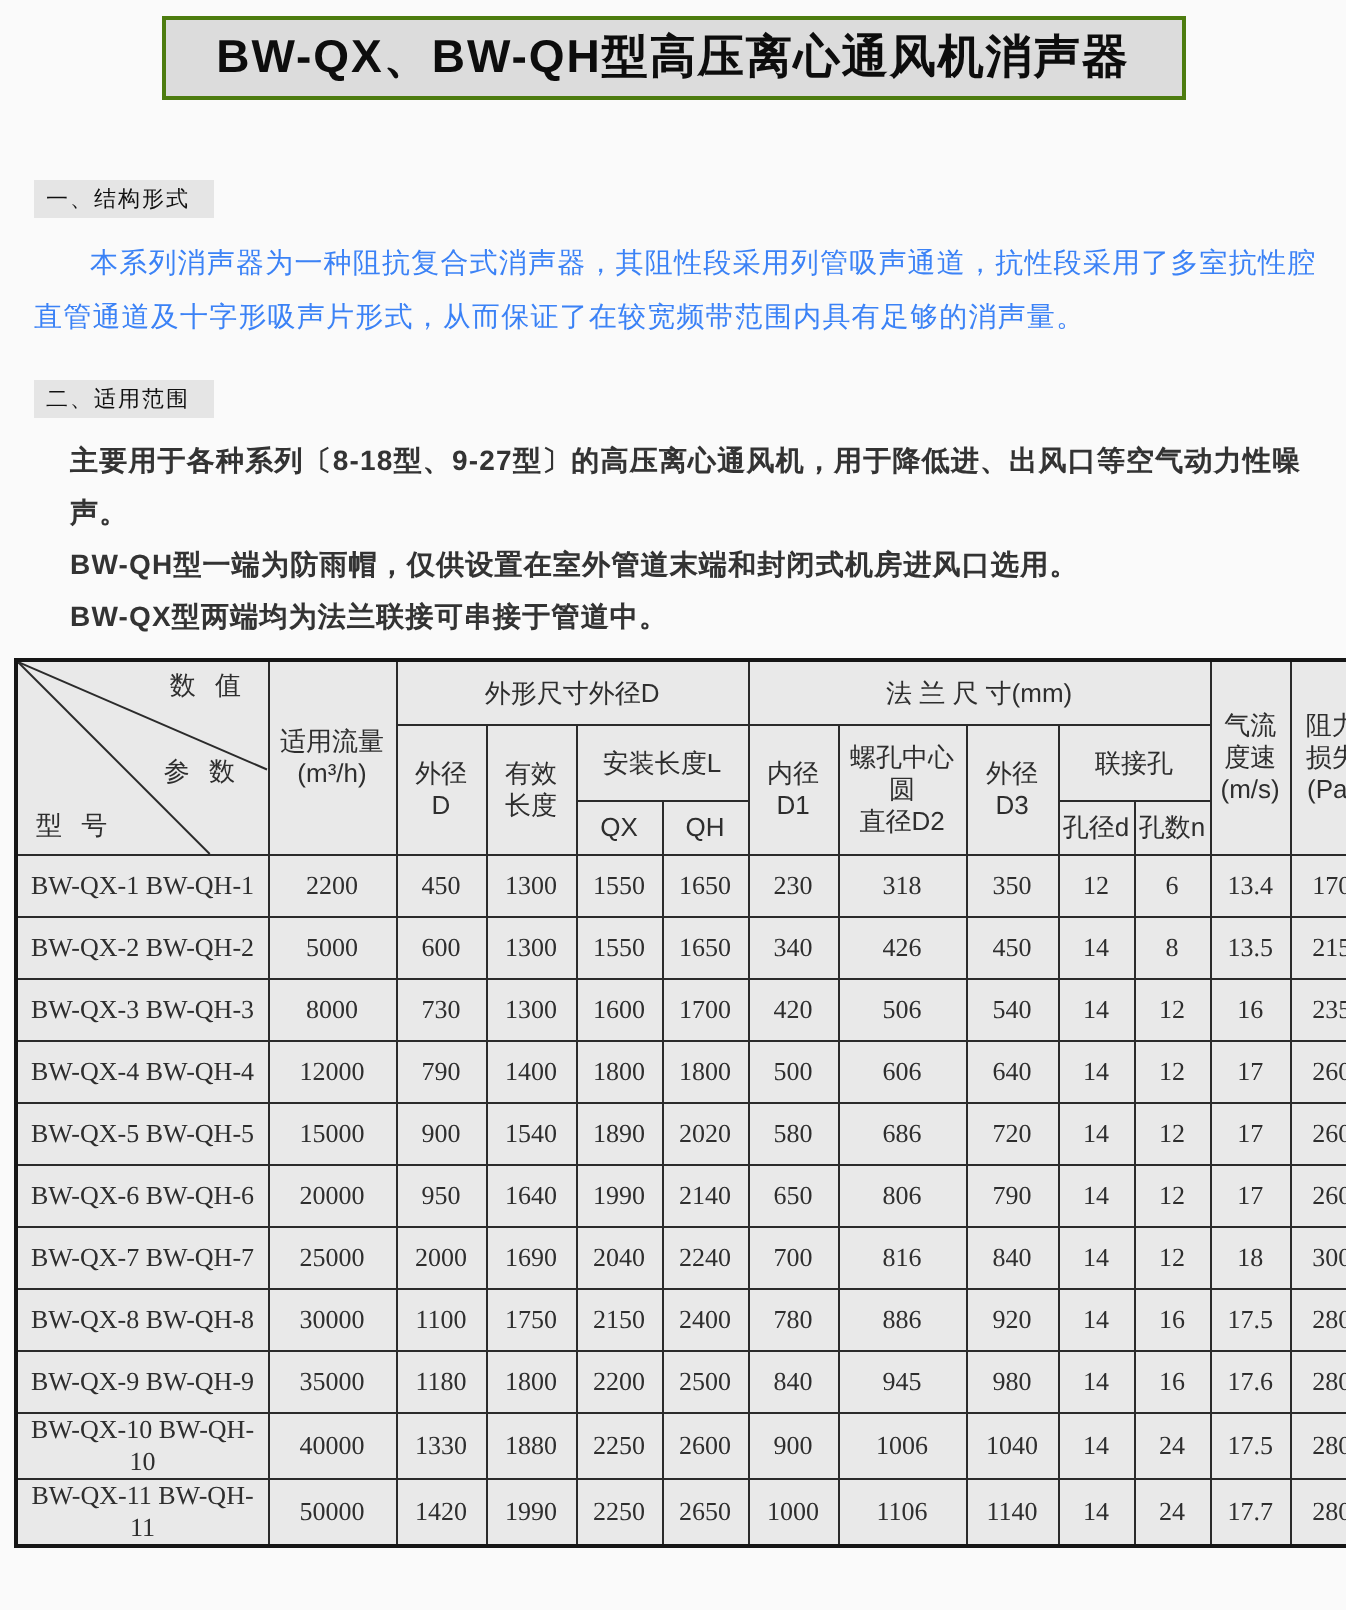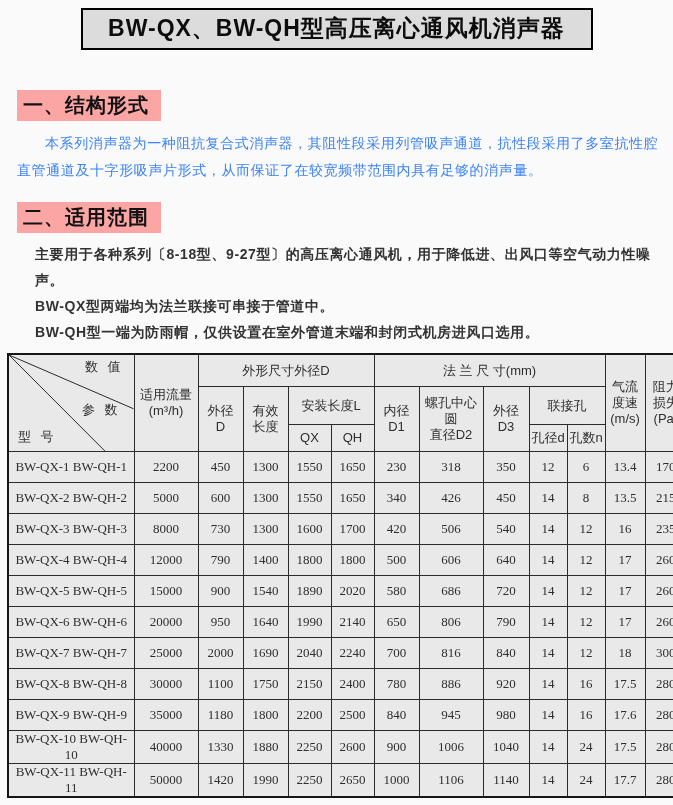--- a/index.html
+++ b/index.html
@@ -8,36 +8,36 @@
     background: #fafafa;
     font-family: "Liberation Sans", sans-serif;
     color: #2e2e2e;
     overflow: hidden;
   }
   .page { position: relative; width: 673px; height: 805px; }
 
   .title-bar {
     margin: 8px auto 0;
     width: 508px;
-    border: 2px solid #000000;
+    border: 2px solid #4d7c0f;
     background: #dcdcdc;
     text-align: center;
     font-size: 23px;
     font-weight: bold;
     letter-spacing: 1px;
     padding: 3px 0 4px;
     color: #0d0d0d;
   }
 
   .section-heading {
     display: inline-block;
     margin: 0 0 0 17px;
-    background: #fca5a5;
-    font-size: 20px;
-    font-weight: bold;
+    background: #e5e5e5;
+    font-size: 11px;
+    font-weight: normal;
     color: #111;
     padding: 2px 12px 2px 6px;
     letter-spacing: 1px;
   }
   .h1 { margin-top: 40px; }
   .h2 { margin-top: 18px; }
   .h3 { margin-top: 26px; }
 
   .body-para {
     margin: 9px 14px 0 17px;
@@ -109,22 +109,22 @@
 <div class="page">
 
   <div class="title-bar">BW-QX、BW-QH型高压离心通风机消声器</div>
 
   <div class="section-heading h1">一、结构形式</div>
   <p class="body-para">本系列消声器为一种阻抗复合式消声器，其阻性段采用列管吸声通道，抗性段采用了多室抗性腔直管通道及十字形吸声片形式，从而保证了在较宽频带范围内具有足够的消声量。</p>
 
   <div class="section-heading h2">二、适用范围</div>
   <div class="usage-lines">
     <p>主要用于各种系列〔8-18型、9-27型〕的高压离心通风机，用于降低进、出风口等空气动力性噪声。</p>
+    <p>BW-QH型一端为防雨帽，仅供设置在室外管道末端和封闭式机房进风口选用。</p>
     <p>BW-QX型两端均为法兰联接可串接于管道中。</p>
-    <p>BW-QH型一端为防雨帽，仅供设置在室外管道末端和封闭式机房进风口选用。</p>
   </div>
 
 
   <table class="spec">
     <colgroup>
       <col style="width:126px">
         <col style="width:64px">
         <col style="width:45px">
       <col style="width:45px">
         <col style="width:43px">

